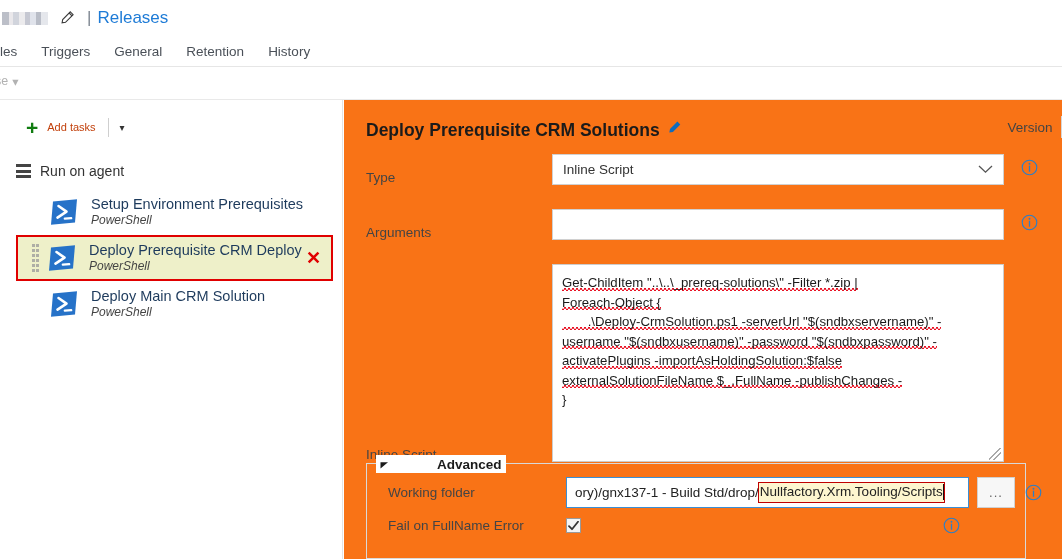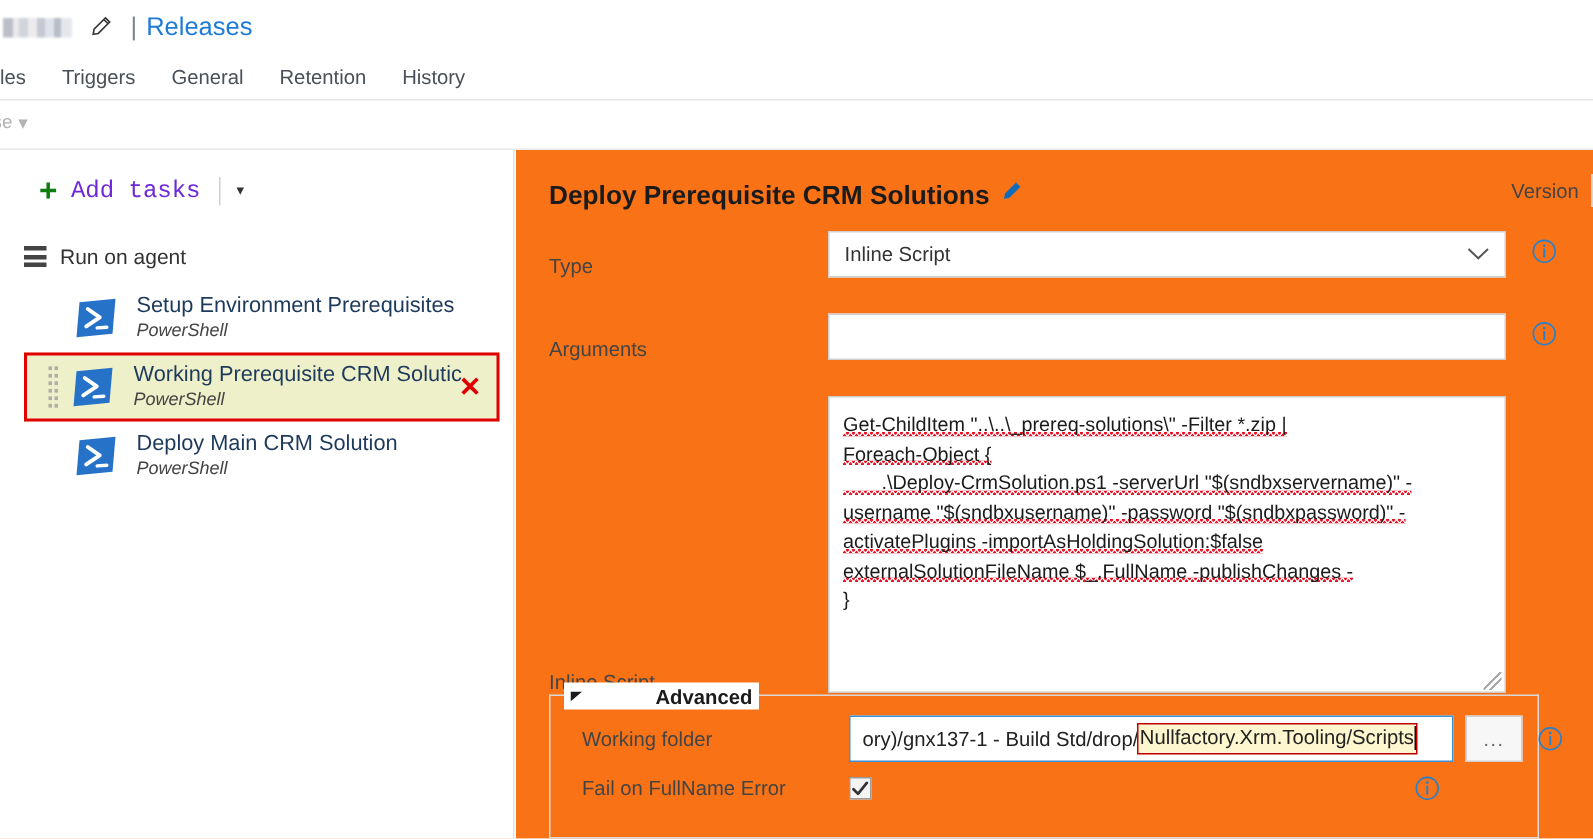--- a/index.html
+++ b/index.html
@@ -89,21 +89,21 @@
     border-right: 1px solid #e4e4e4;
   }
   .addtasks-row {
     display: flex; align-items: center;
     height: 36px; margin-top: 9px; padding-left: 26px;
   }
   .plus-icon {
     color: #107c10; font-size: 21px; font-weight: 600;
     line-height: 1; margin-right: 9px;
   }
-  .addtasks-label { color: #6d28d9; font-size: 16px; font-family: Liberation Mono, monospace; }
+  .addtasks-label { color: #c2410c; font-size: 11px; }
   .addtasks-divider {
     width: 1px; height: 19px; background: #cfcfcf;
     margin: 0 11px 0 12px;
   }
   .addtasks-caret { color: #333; font-size: 10px; }
 
   .runon-row {
     display: flex; align-items: center;
     height: 24px; margin-top: 14px; padding-left: 16px;
   }
@@ -410,21 +410,21 @@
       <div class="task selected">
         <span class="drag-handle"></span>
         <span class="ps-icon">
           <svg width="32" height="32" viewBox="0 0 32 32">
             <path d="M5 5.5 L29 3.2 L27 26.5 L3 28.8 Z" fill="#2672c8"></path>
             <path d="M10.5 10 L18.5 15.6 L9.5 21.6" fill="none" stroke="#fff" stroke-width="2.6" stroke-linecap="round" stroke-linejoin="round"></path>
             <path d="M16.8 22.6 L23.2 22.2" fill="none" stroke="#fff" stroke-width="2.3" stroke-linecap="round"></path>
           </svg>
         </span>
         <span class="task-text">
-          <span class="task-name">Working Prerequisite CRM Solutic</span>
+          <span class="task-name">Deploy Prerequisite CRM Deploy</span>
           <span class="task-sub">PowerShell</span>
         </span>
         <span class="task-remove">✕</span>
       </div>
 
       <div class="task">
         <span class="ps-icon">
           <svg width="32" height="32" viewBox="0 0 32 32">
             <path d="M5 5.5 L29 3.2 L27 26.5 L3 28.8 Z" fill="#2672c8"></path>
             <path d="M10.5 10 L18.5 15.6 L9.5 21.6" fill="none" stroke="#fff" stroke-width="2.6" stroke-linecap="round" stroke-linejoin="round"></path>

